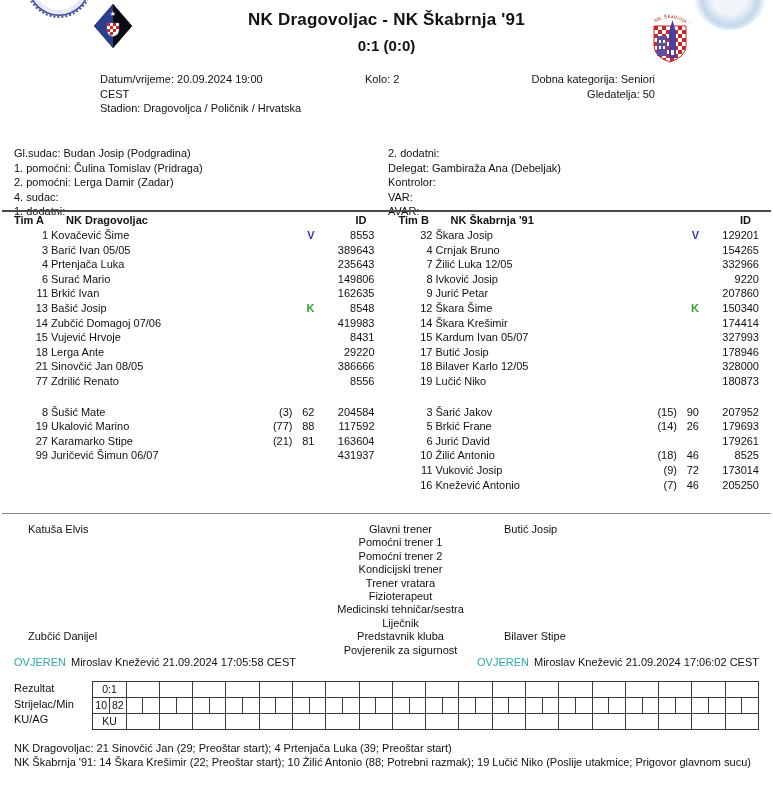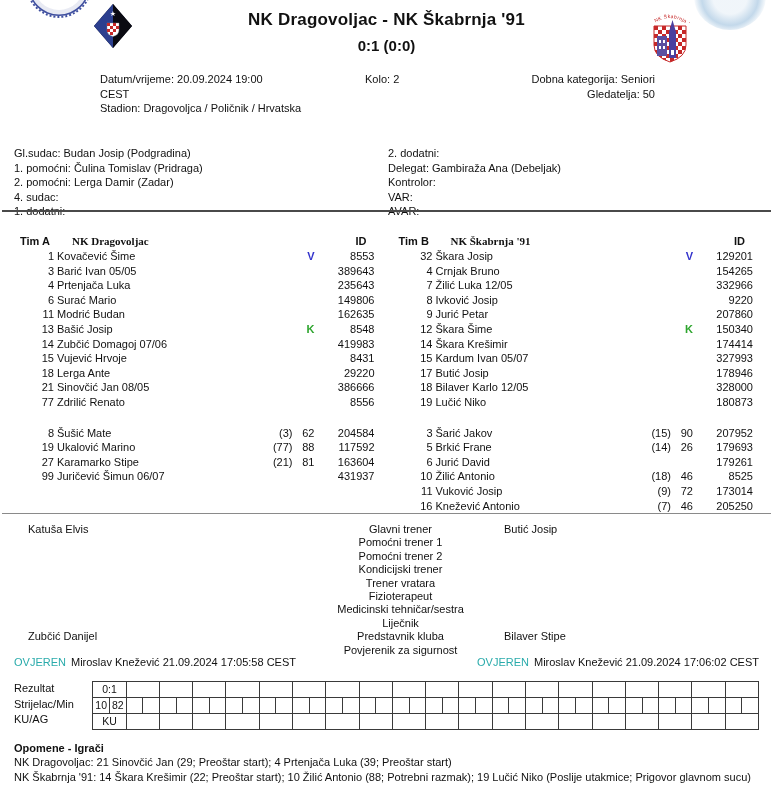--- a/index.html
+++ b/index.html
@@ -23,25 +23,25 @@
   .info-left{width:265px;}
   .info-mid{flex:1;}
   .info-right{text-align:right;width:170px;}
   
   .sec-officials{top:146px;display:flex;padding:0 14px;line-height:14.5px;}
   .off-left{flex:0 0 374px;}
   .off-right{flex:1;}
   .hr1{top:210px;border-top:2px solid #4a4a4a;margin:0 2px;}
   .hr2{top:513px;border-top:1px solid #8a8a8a;margin:0 2px;}
   
-  .sec-teams{top:234px;display:flex;gap:24px;padding:0 20px;}
+  .sec-teams{top:213px;display:flex;gap:24px;padding:0 14px;}
   .team{flex:1;min-width:0;}
   .t-head,.p-row{display:grid;grid-template-columns:34px 1fr 32px 24px 58px;height:14.6px;line-height:14.6px;white-space:nowrap;}
   .t-head{font-weight:bold;height:15px;line-height:15px;}
-  .t-club{padding-left:18px;font-family:Liberation Serif, serif;}
+  .t-club{padding-left:18px;}
   .t-idh{text-align:right;padding-right:8px;}
   .num{text-align:right;}
   .pname{padding-left:3px;overflow:hidden;}
   .paren{text-align:right;}
   .pmin{text-align:right;padding-right:2px;}
   .pid{text-align:right;}
   .sub-gap{height:16px;}
   .badge{font-weight:bold;}
   
   .sec-staff{top:523px;padding:0 28px;line-height:13.4px;}
@@ -185,21 +185,21 @@
         </div>
         <div class="p-row">
           <span class="num">6</span>
           <span class="pname">Surać Mario</span>
           <span class="paren"></span>
           <span class="pmin badge"></span>
           <span class="pid">149806</span>
         </div>
         <div class="p-row">
           <span class="num">11</span>
-          <span class="pname">Modrić Budan</span>
+          <span class="pname">Brkić Ivan</span>
           <span class="paren"></span>
           <span class="pmin badge"></span>
           <span class="pid">162635</span>
         </div>
         <div class="p-row">
           <span class="num">13</span>
           <span class="pname">Bašić Josip</span>
           <span class="paren"></span>
           <span class="pmin badge" style="color: rgb(46, 165, 46);">K</span>
           <span class="pid">8548</span>
@@ -679,16 +679,15 @@
           <span class="rfull"></span>
         </div>
         <div class="rcell">
           <span class="rfull"></span>
         </div>
       </div>
     </div>
 </div>
 
 <div class="abs sec-cautions">
-  <div class="cautions-title">Opomene - Igrači</div>
   <div>NK Dragovoljac: 21 Sinovčić Jan (29; Preoštar start); 4 Prtenjača Luka (39; Preoštar start)</div>
   <div>NK Škabrnja '91: 14 Škara Krešimir (22; Preoštar start); 10 Žilić Antonio (88; Potrebni razmak); 19 Lučić Niko (Poslije utakmice; Prigovor glavnom sucu)</div>
 </div>
 
 </body></html>

